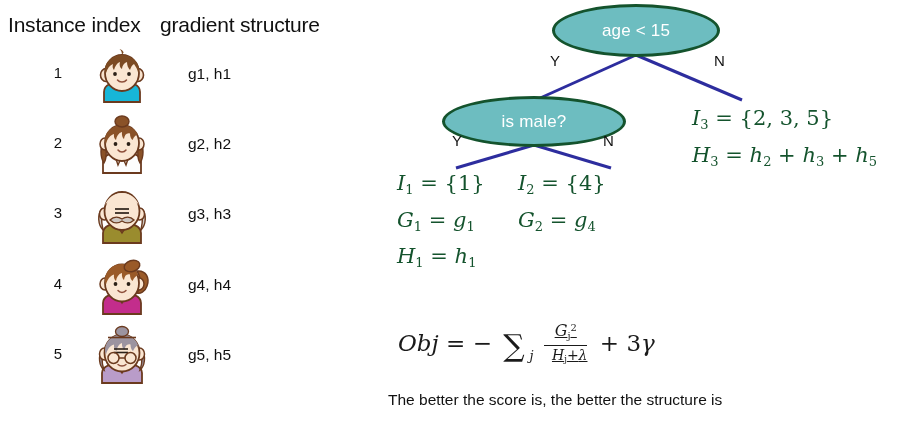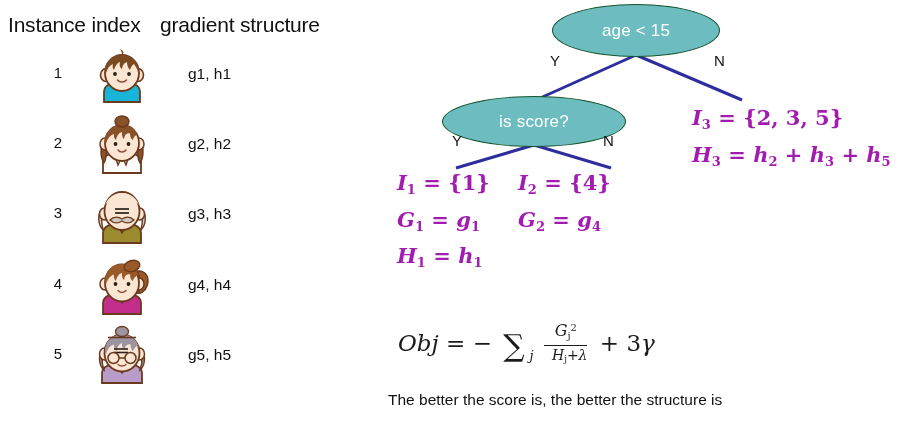--- a/index.html
+++ b/index.html
@@ -27,61 +27,60 @@
   .av svg{display:block;width:68px;height:62px;}
 
   
   #tree{position:absolute;left:370px;top:0;width:550px;height:421px;}
   #tree svg.edges{position:absolute;left:0;top:0;width:550px;height:300px;}
 
   .node{
     position:absolute;
     border-radius:50%;
     background:#6dbdc0;
-    border:1px solid #14532d;
+    border:3px solid #14532d;
     box-sizing:border-box;
     display:flex;align-items:center;justify-content:center;
     color:#ffffff;
     font-size:17px;
     letter-spacing:0.2px;
     white-space:nowrap;
   }
   #node-root{left:182px;top:4px;width:168px;height:53px;}
   #node-male{left:72px;top:96px;width:184px;height:51px;}
 
   .edge-label{position:absolute;font-size:15px;color:#111;}
   #lbl-root-y{left:180px;top:52px;}
   #lbl-root-n{left:344px;top:52px;}
   #lbl-male-y{left:82px;top:132px;}
   #lbl-male-n{left:233px;top:132px;}
 
   
   .math{
     position:absolute;
     font-family:"DejaVu Serif","Liberation Serif",serif;
-    color:#a21caf;
+    color:#14532d;
     white-space:nowrap;
-    font-weight:bold;
   }
   .mline{font-size:21px;line-height:30px;font-style:italic;}
   .mline .up{font-style:normal;}
   sub{font-size:0.62em;font-style:normal;vertical-align:-0.28em;}
   sup{font-size:0.62em;font-style:normal;vertical-align:0.5em;}
 
   #math-i1{left:27px;top:168px;}
   #math-i2{left:148px;top:168px;}
   #math-i3{left:322px;top:103px;}
 
   
   #obj{position:absolute;left:28px;top:322px;font-family:"DejaVu Serif","Liberation Serif",serif;font-size:23px;color:#1a1a1a;white-space:nowrap;}
   #obj .it{font-style:italic;}
   .sumwrap{display:inline-block;position:relative;vertical-align:-0.22em;margin:0 2px 0 4px;}
   .sumwrap .sig{font-size:30px;font-style:normal;line-height:1;}
   .sumwrap .sidx{position:absolute;right:-9px;bottom:-2px;font-size:13px;font-style:italic;}
-  .frac{display:inline-block;vertical-align:middle;text-align:center;margin:0 5px 0 10px;position:relative;top:-1px;}
+  .frac{display:inline-block;vertical-align:middle;text-align:center;margin:0 5px 0 10px;position:relative;top:-1px;text-decoration:underline;}
   .frac .num{display:block;font-size:16px;line-height:14px;font-style:italic;padding-bottom:1px;}
   .frac .bar{display:block;height:1.5px;background:#1a1a1a;margin:1px 0;}
   .frac .den{display:block;font-size:14px;line-height:15px;font-style:italic;padding-top:1px;margin-left:8px;}
 
   #caption{position:absolute;left:18px;top:391px;font-family:"Liberation Sans",sans-serif;font-size:15.5px;color:#111;white-space:nowrap;}
 </style>
 </head>
 <body>
 
 <div id="stage">
@@ -207,21 +206,21 @@
   <div id="tree">
 
     <svg class="edges" viewBox="0 0 550 300">
       <line x1="266" y1="55" x2="168" y2="99" stroke="#2d2d9e" stroke-width="3"></line>
       <line x1="266" y1="55" x2="372" y2="100" stroke="#2d2d9e" stroke-width="3"></line>
       <line x1="164" y1="145" x2="86" y2="168" stroke="#2d2d9e" stroke-width="3"></line>
       <line x1="164" y1="145" x2="241" y2="168" stroke="#2d2d9e" stroke-width="3"></line>
     </svg>
 
     <div class="node" id="node-root">age &lt; 15</div>
-    <div class="node" id="node-male">is score?</div>
+    <div class="node" id="node-male">is male?</div>
 
     <div class="edge-label" id="lbl-root-y">Y</div>
     <div class="edge-label" id="lbl-root-n">N</div>
     <div class="edge-label" id="lbl-male-y">Y</div>
     <div class="edge-label" id="lbl-male-n">N</div>
 
     <div class="math" id="math-i1">
       <div class="mline">
         <span>I</span><sub>1</sub>
         <span class="up">=</span>

